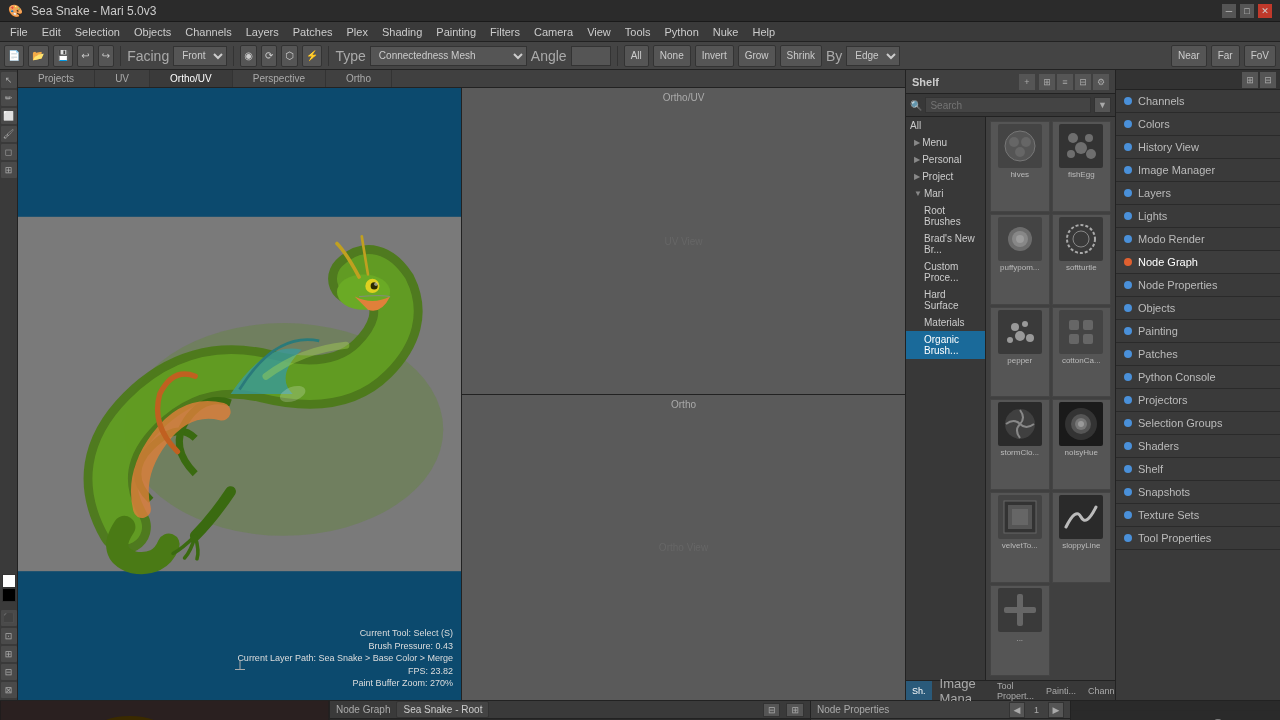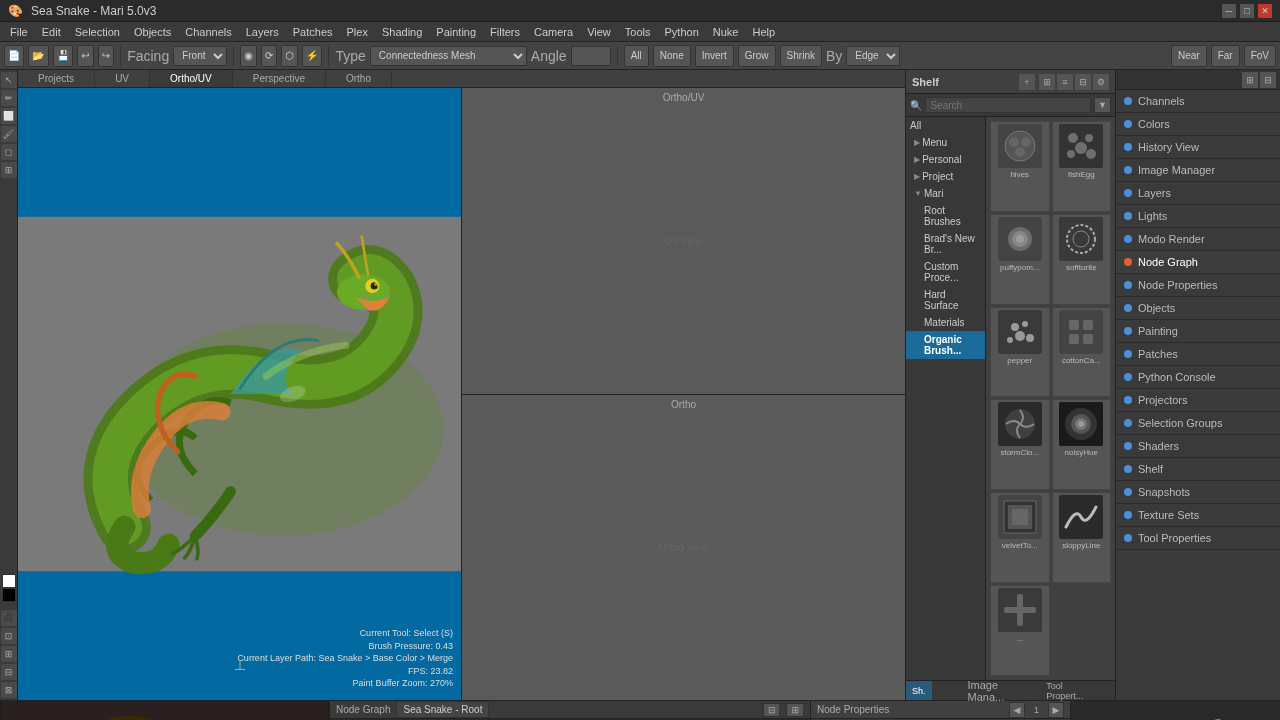--- a/index.html
+++ b/index.html
@@ -463,21 +463,21 @@
       <div class="viewport-tab">Projects</div>
       <div class="viewport-tab">UV</div>
       <div class="viewport-tab active">Ortho/UV</div>
       <div class="viewport-tab">Perspective</div>
       <div class="viewport-tab">Ortho</div>
     </div>
 
     <div style="flex:1; display:flex; flex-direction:column;">
       <div style="flex:1; display:grid; grid-template-columns: 1fr 1fr; grid-template-rows: 1fr 1fr; background:#222; gap:1px;">
 
-        <div style="grid-row: 1/3; background:#0369a1; position:relative; overflow:hidden;">
+        <div style="grid-row: 1/3; background:#0c4a6e; position:relative; overflow:hidden;">
 
           <svg viewBox="0 0 500 400" width="100%" height="100%" style="position:absolute;top:0;left:0;">
 
             <rect width="500" height="400" fill="#7a7a7a"></rect>
 
             <ellipse cx="300" cy="240" rx="180" ry="120" fill="#5a8a20" opacity="0.3"></ellipse>
 
             <path d="M 120 350 Q 80 280 140 220 Q 200 160 280 180 Q 360 200 400 160 Q 440 120 420 80 Q 400 50 380 70" stroke="#4a7a15" stroke-width="60" fill="none" stroke-linecap="round" opacity="0.9"></path>
 
             <path d="M 120 350 Q 80 280 140 220 Q 200 160 280 180 Q 360 200 400 160 Q 440 120 420 80 Q 400 50 380 70" stroke="#6aaa25" stroke-width="40" fill="none" stroke-linecap="round" opacity="0.7"></path>
@@ -588,21 +588,21 @@
         </div>
         <div class="tree-item" style="padding-left:18px;">
           <span>Custom Proce...</span>
         </div>
         <div class="tree-item" style="padding-left:18px;">
           <span>Hard Surface</span>
         </div>
         <div class="tree-item" style="padding-left:18px;">
           <span>Materials</span>
         </div>
-        <div class="tree-item selected" style="padding-left:18px;font-weight:bold;">
+        <div class="tree-item selected" style="padding-left:18px;">
           <span>Organic Brush...</span>
         </div>
       </div>
 
       <div class="brush-grid">
         <div class="brush-item">
           <div class="brush-thumb" style="background:#444;">
             <svg width="40" height="40" viewBox="0 0 40 40">
               <circle cx="20" cy="20" r="15" fill="#555" stroke="#777" stroke-width="1"></circle>
               <circle cx="14" cy="16" r="5" fill="#666"></circle>
@@ -710,23 +710,23 @@
             <svg width="40" height="40" viewBox="0 0 40 40">
               <rect x="4" y="17" width="32" height="6" fill="#666" rx="2"></rect>
               <rect x="17" y="4" width="6" height="32" fill="#666" rx="2"></rect>
             </svg>
           </div>
           <span class="brush-name">...</span>
         </div>
       </div>
     </div>
 
-    <div style="height:20px;background:#383838;border-top:1px solid #222;display:flex;align-items:center;gap:22px;">
+    <div style="height:20px;background:#383838;border-top:1px solid #222;display:flex;align-items:center;">
       <div style="padding:2px 6px;font-size:9px;color:#fff;background:#2a5a7a;cursor:pointer;height:100%;display:flex;align-items:center;">Sh.</div>
-      <div style="padding:2px 14px;font-size:11px;color:#aaa;cursor:pointer;height:100%;display:flex;align-items:center;">Image Mana...</div>
+      <div style="padding:2px 8px;font-size:13px;color:#aaa;cursor:pointer;height:100%;display:flex;align-items:center;">Image Mana...</div>
       <div style="padding:2px 6px;font-size:9px;color:#aaa;cursor:pointer;height:100%;display:flex;align-items:center;">Tool Propert...</div>
       <div style="padding:2px 6px;font-size:9px;color:#aaa;cursor:pointer;height:100%;display:flex;align-items:center;">Painti...</div>
       <div style="padding:2px 6px;font-size:9px;color:#aaa;cursor:pointer;height:100%;display:flex;align-items:center;">Chann...</div>
     </div>
   </div>
 
   <div class="right-panel-list">
     <div style="height:20px;background:#333;display:flex;align-items:center;justify-content:flex-end;padding:0 4px;gap:2px;border-bottom:1px solid #222;">
       <button style="background:#555;border:none;color:#aaa;cursor:pointer;font-size:9px;width:16px;height:16px;">⊞</button>
       <button style="background:#555;border:none;color:#aaa;cursor:pointer;font-size:9px;width:16px;height:16px;">⊟</button>

